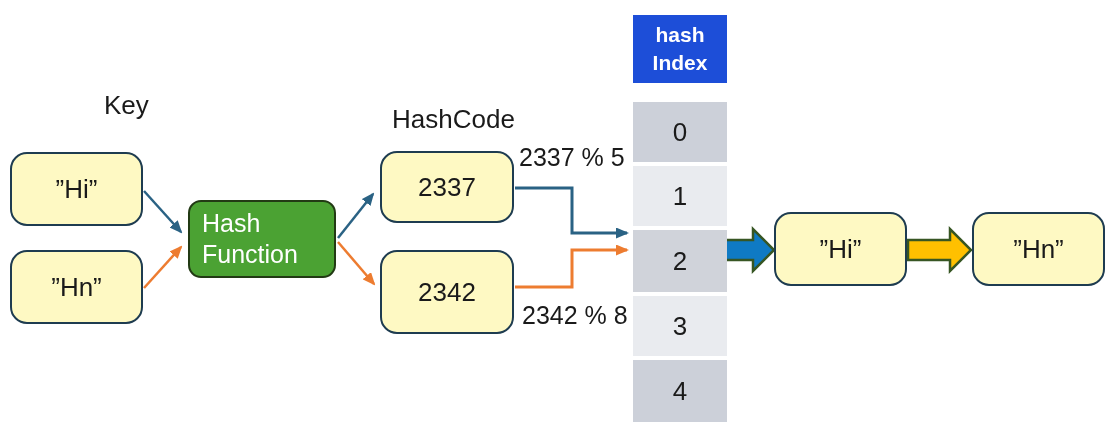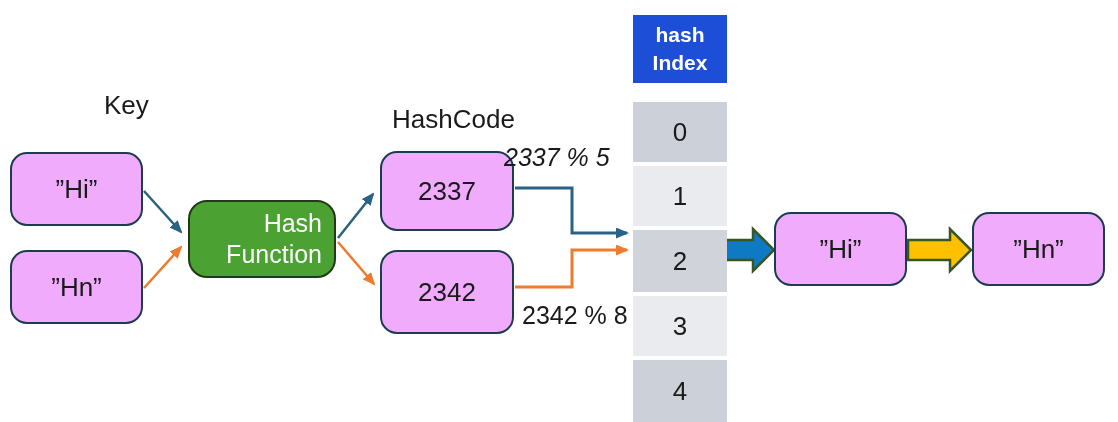--- a/index.html
+++ b/index.html
@@ -22,40 +22,40 @@
     pointer-events: none;
   }
   .label {
     position: absolute;
     font-size: 26px;
     color: #1a1a1a;
     white-space: nowrap;
   }
   .node-box {
     position: absolute;
-    background: #f0abfc;
+    background: #fef9c3;
     border: 2.5px solid #1e3c50;
     border-radius: 17px;
     display: flex;
     align-items: center;
     justify-content: center;
     font-size: 26px;
     color: #1a1a1a;
   }
   .hash-fn-box {
     position: absolute;
     left: 188px; top: 200px;
     width: 148px; height: 78px;
     background: #4ba233;
     border: 2.5px solid #223a14;
-    border-radius: 19px;
+    border-radius: 13px;
     display: flex;
     align-items: center;
     justify-content: center;
-    text-align: right;
+    text-align: left;
     color: #ffffff;
     font-size: 25px;
     line-height: 1.25;
   }
   .hash-fn-box .fn-label { width: 120px; }
   .hash-table {
     position: absolute;
     left: 633px; top: 15px;
     width: 94px;
   }
@@ -132,28 +132,28 @@
     <span>”Hi”</span>
   </div>
   <div class="node-box" style="left:10px; top:250px; width:133px; height:74px;">
     <span>”Hn”</span>
   </div>
 
   <div class="hash-fn-box">
     <span class="fn-label">Hash Function</span>
   </div>
 
-  <div class="node-box" style="left:380px; top:151px; width:134px; height:80px;">
+  <div class="node-box" style="left:380px; top:151px; width:134px; height:72px;">
     <span>2337</span>
   </div>
   <div class="node-box" style="left:380px; top:250px; width:134px; height:84px;">
     <span>2342</span>
   </div>
 
-  <div class="label mod-label" style="left:504px; top:143px;font-style:italic;">2337 % 5</div>
+  <div class="label mod-label" style="left:519px; top:143px;">2337 % 5</div>
   <div class="label mod-label" style="left:522px; top:301px;">2342 % 8</div>
 
   <div class="hash-table">
     <div class="hash-table-header">
       <span class="hdr-label">hash Index</span>
     </div>
     <div class="hash-cell cell-0 shade-dark">
       <span>0</span>
     </div>
     <div class="hash-cell cell-1 shade-light">

